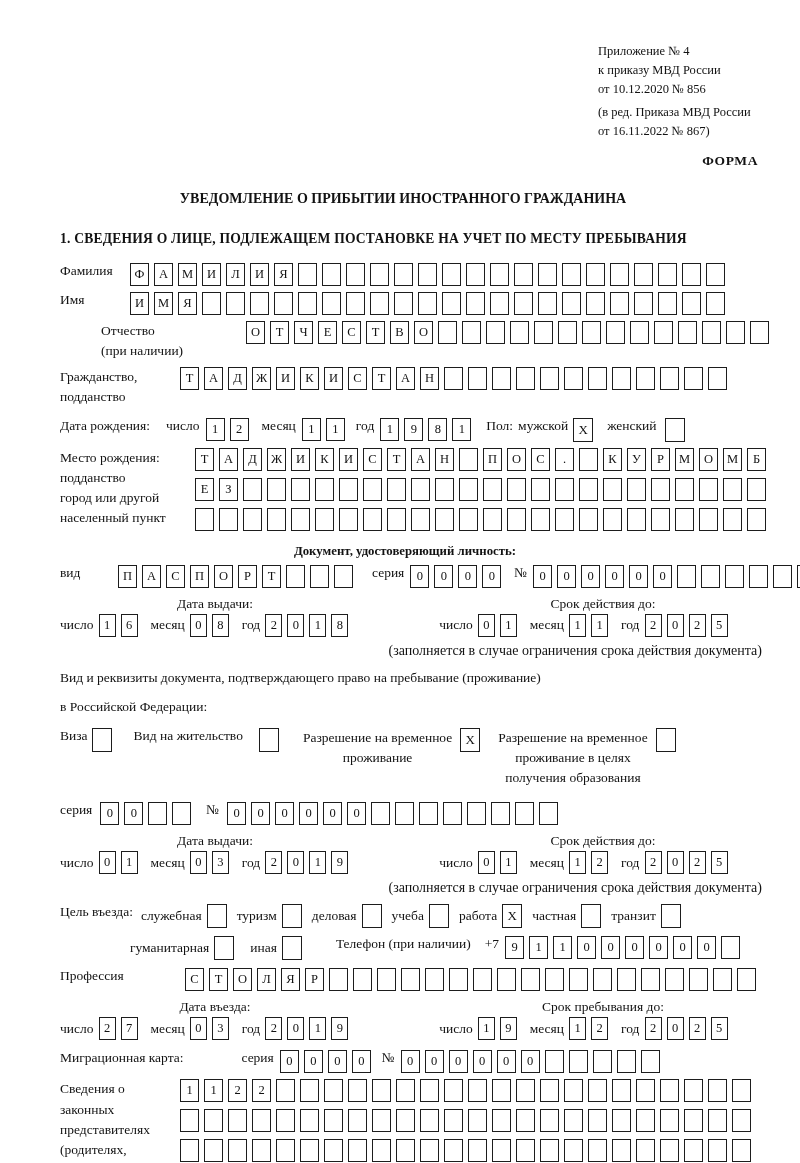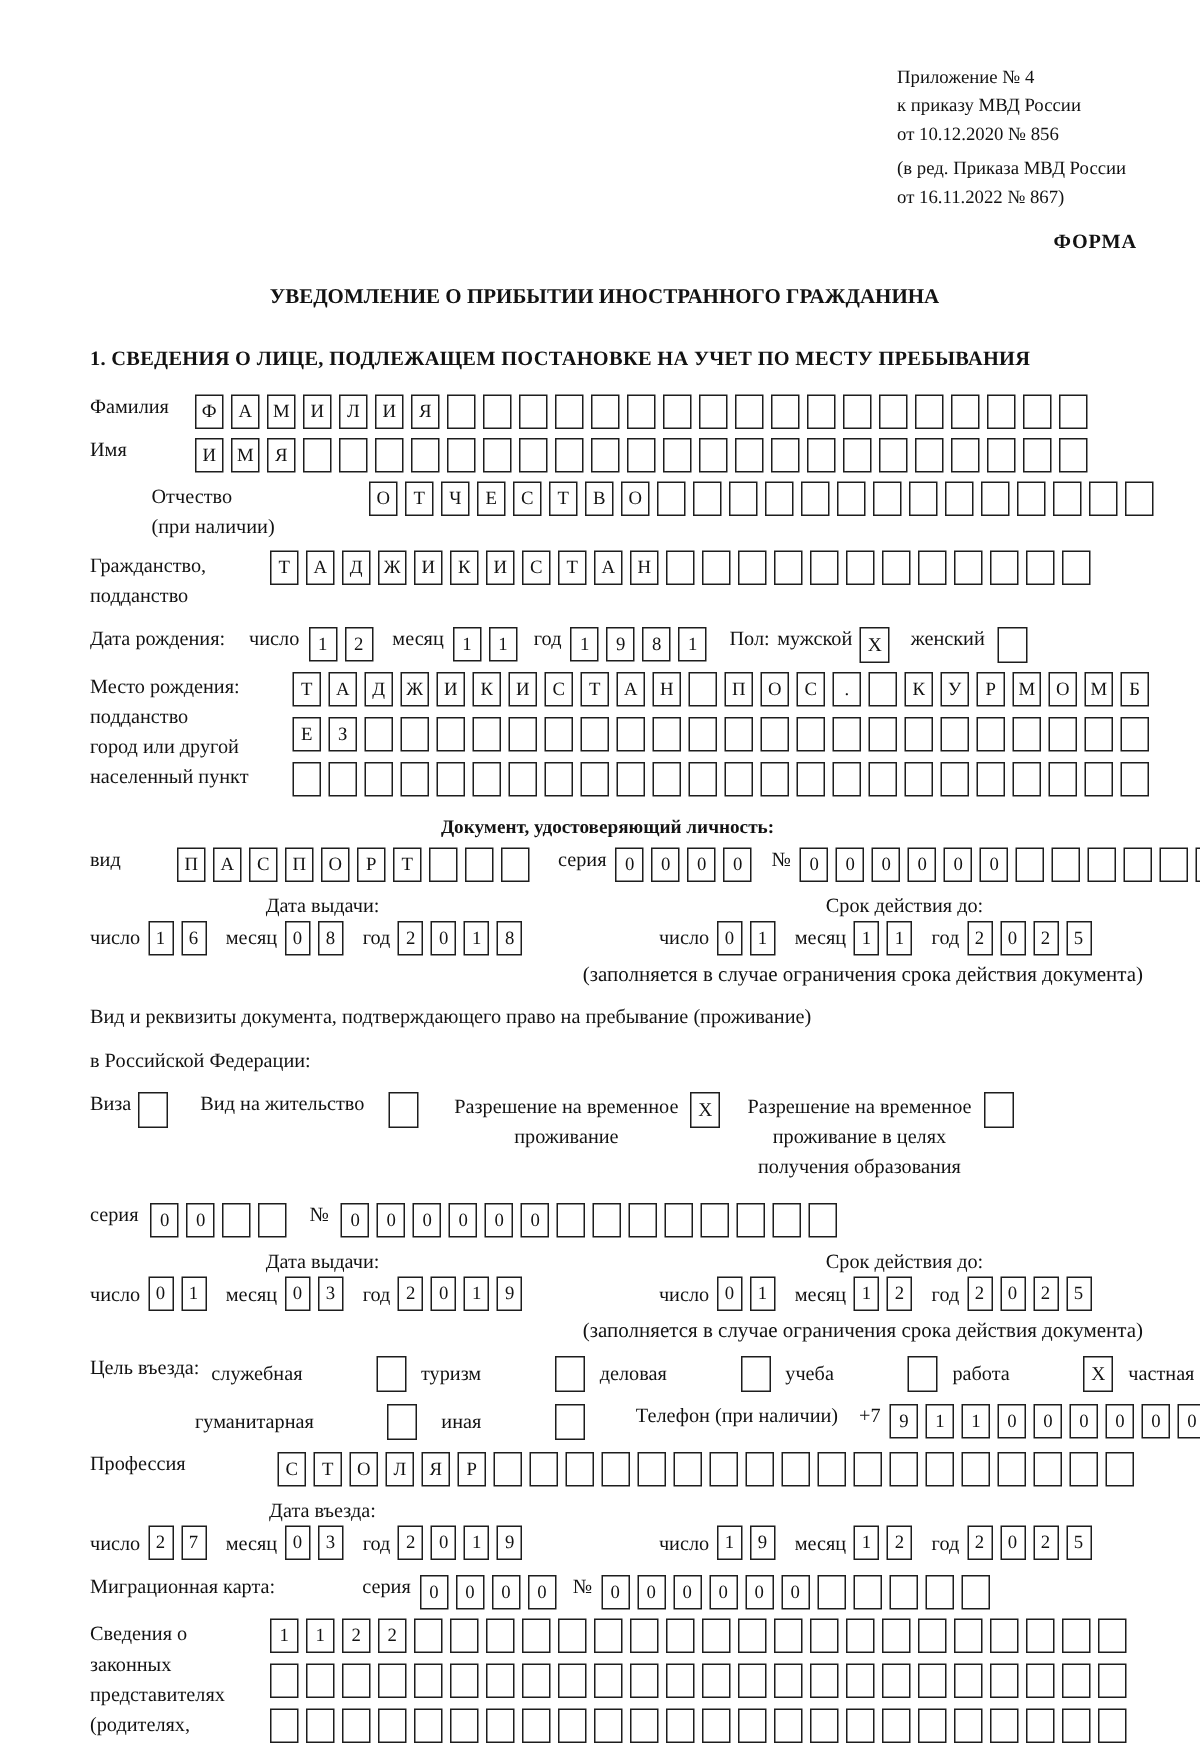--- a/index.html
+++ b/index.html
@@ -47,21 +47,21 @@
   .dg{display:flex;align-items:center;}
   .dg .lbl{margin-right:5px;}
   .dg .boxes{margin-right:8px;}
   .dates .cell{width:15px;}
   .g78{margin-left:78px;}
   .note{font-size:14px;text-align:right;margin:1px 28px 8px 0;}
 
   
   .opt{display:flex;align-items:flex-start;}
   .opt .cb{margin-left:8px;}
-  .pr-opt{display:flex;align-items:center;margin-right:10px;gap:44px;}
+  .pr-opt{display:flex;align-items:center;margin-right:10px;}
   .pr-opt .cb{margin-left:5px;}
   .intro{margin-top:8px;line-height:1.6;}
 </style>
 </head>
 <body>
 
 <div class="page">
 
   <div class="appendix">
     <div>Приложение № 4</div>
@@ -591,20 +591,21 @@
         <span class="cell"></span>
         <span class="cell"></span>
         <span class="cell"></span>
         <span class="cell"></span>
         <span class="cell"></span>
       </span>
   </div>
 
   <div class="dates-head">
     <span class="h1">Дата въезда:</span>
+    <span class="h2">Срок пребывания до:</span>
   </div>
   <div class="row dates">
     <span class="dg">
       <span class="lbl">число</span>
       <span class="boxes">
           <span class="cell">2</span>
           <span class="cell">7</span>
         </span>
       <span class="lbl">месяц</span>
       <span class="boxes">

